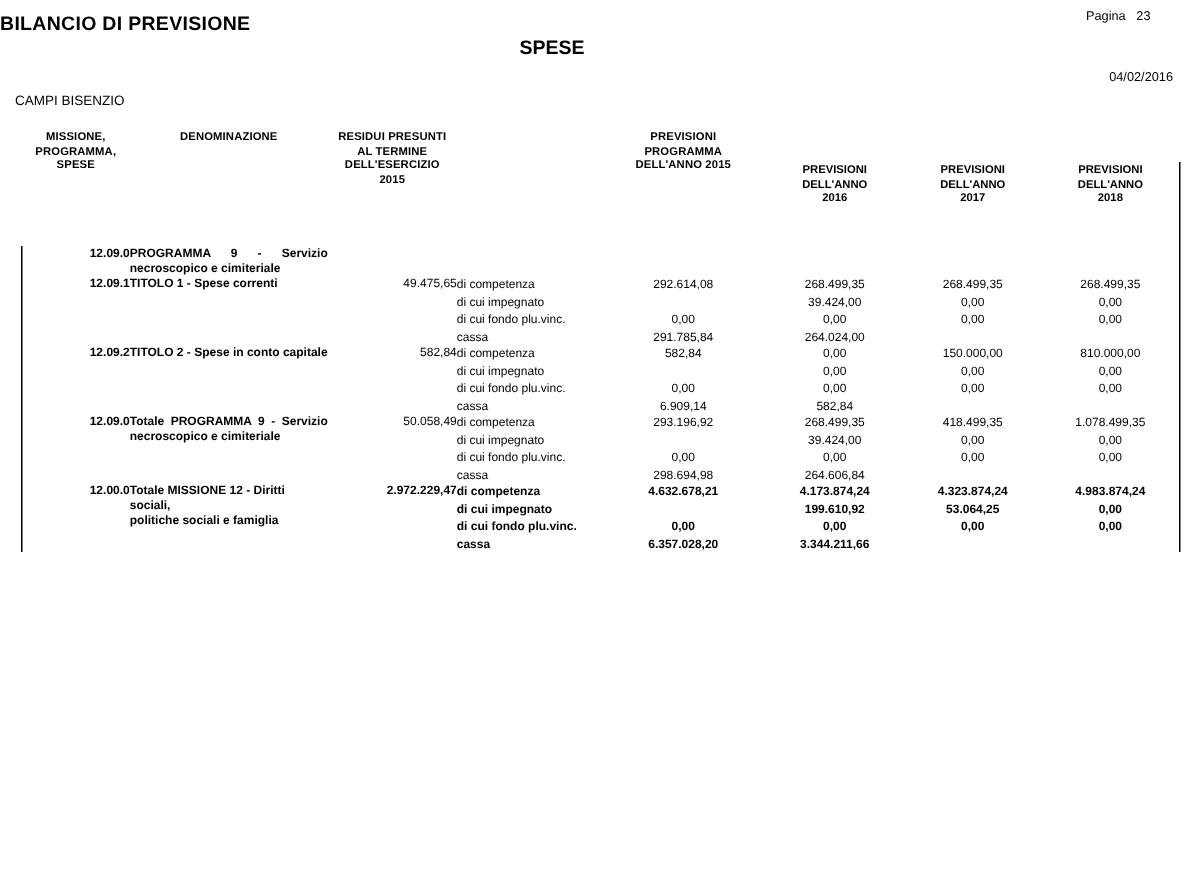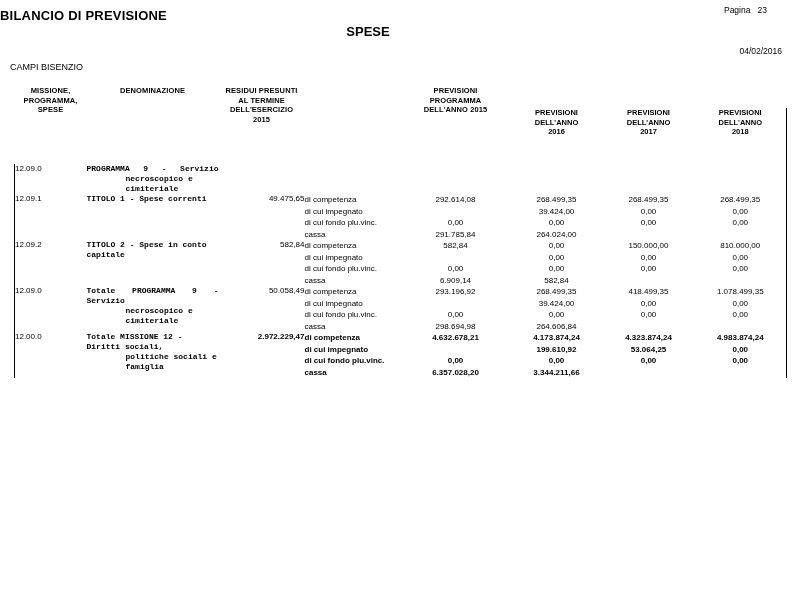--- a/index.html
+++ b/index.html
@@ -119,37 +119,36 @@
   }
   .block-sep td {
     border-top: 1px solid #7a7a7a;
   }
   .block-last td {
     border-bottom: 1px solid #000;
   }
 
   .c-code {
     font-size: 8px;
-    font-weight: normal;
-    text-align: left;
+    font-weight: bold;
+    text-align: right;
     padding-top: 5px;
     white-space: nowrap;
   }
   .c-den {
     font-size: 8px;
     font-weight: bold;
     padding: 5px 6px 0 8px;
     line-height: 10px;
-    font-family: Liberation Mono, monospace;
   }
   .c-den.just {
     text-align: justify;
     text-align-last: justify;
   }
-  .c-den .l2 { text-align: left; text-align-last: left; margin-left: 39px; }
+  .c-den .l2 { text-align: left; text-align-last: left; }
   .c-res {
     font-size: 8px;
     text-align: right;
     padding: 5px 6px 0 0;
     white-space: nowrap;
   }
   .c-lbl {
     font-size: 8px;
     padding: 5px 0 0 4px;
     line-height: 11.5px;

